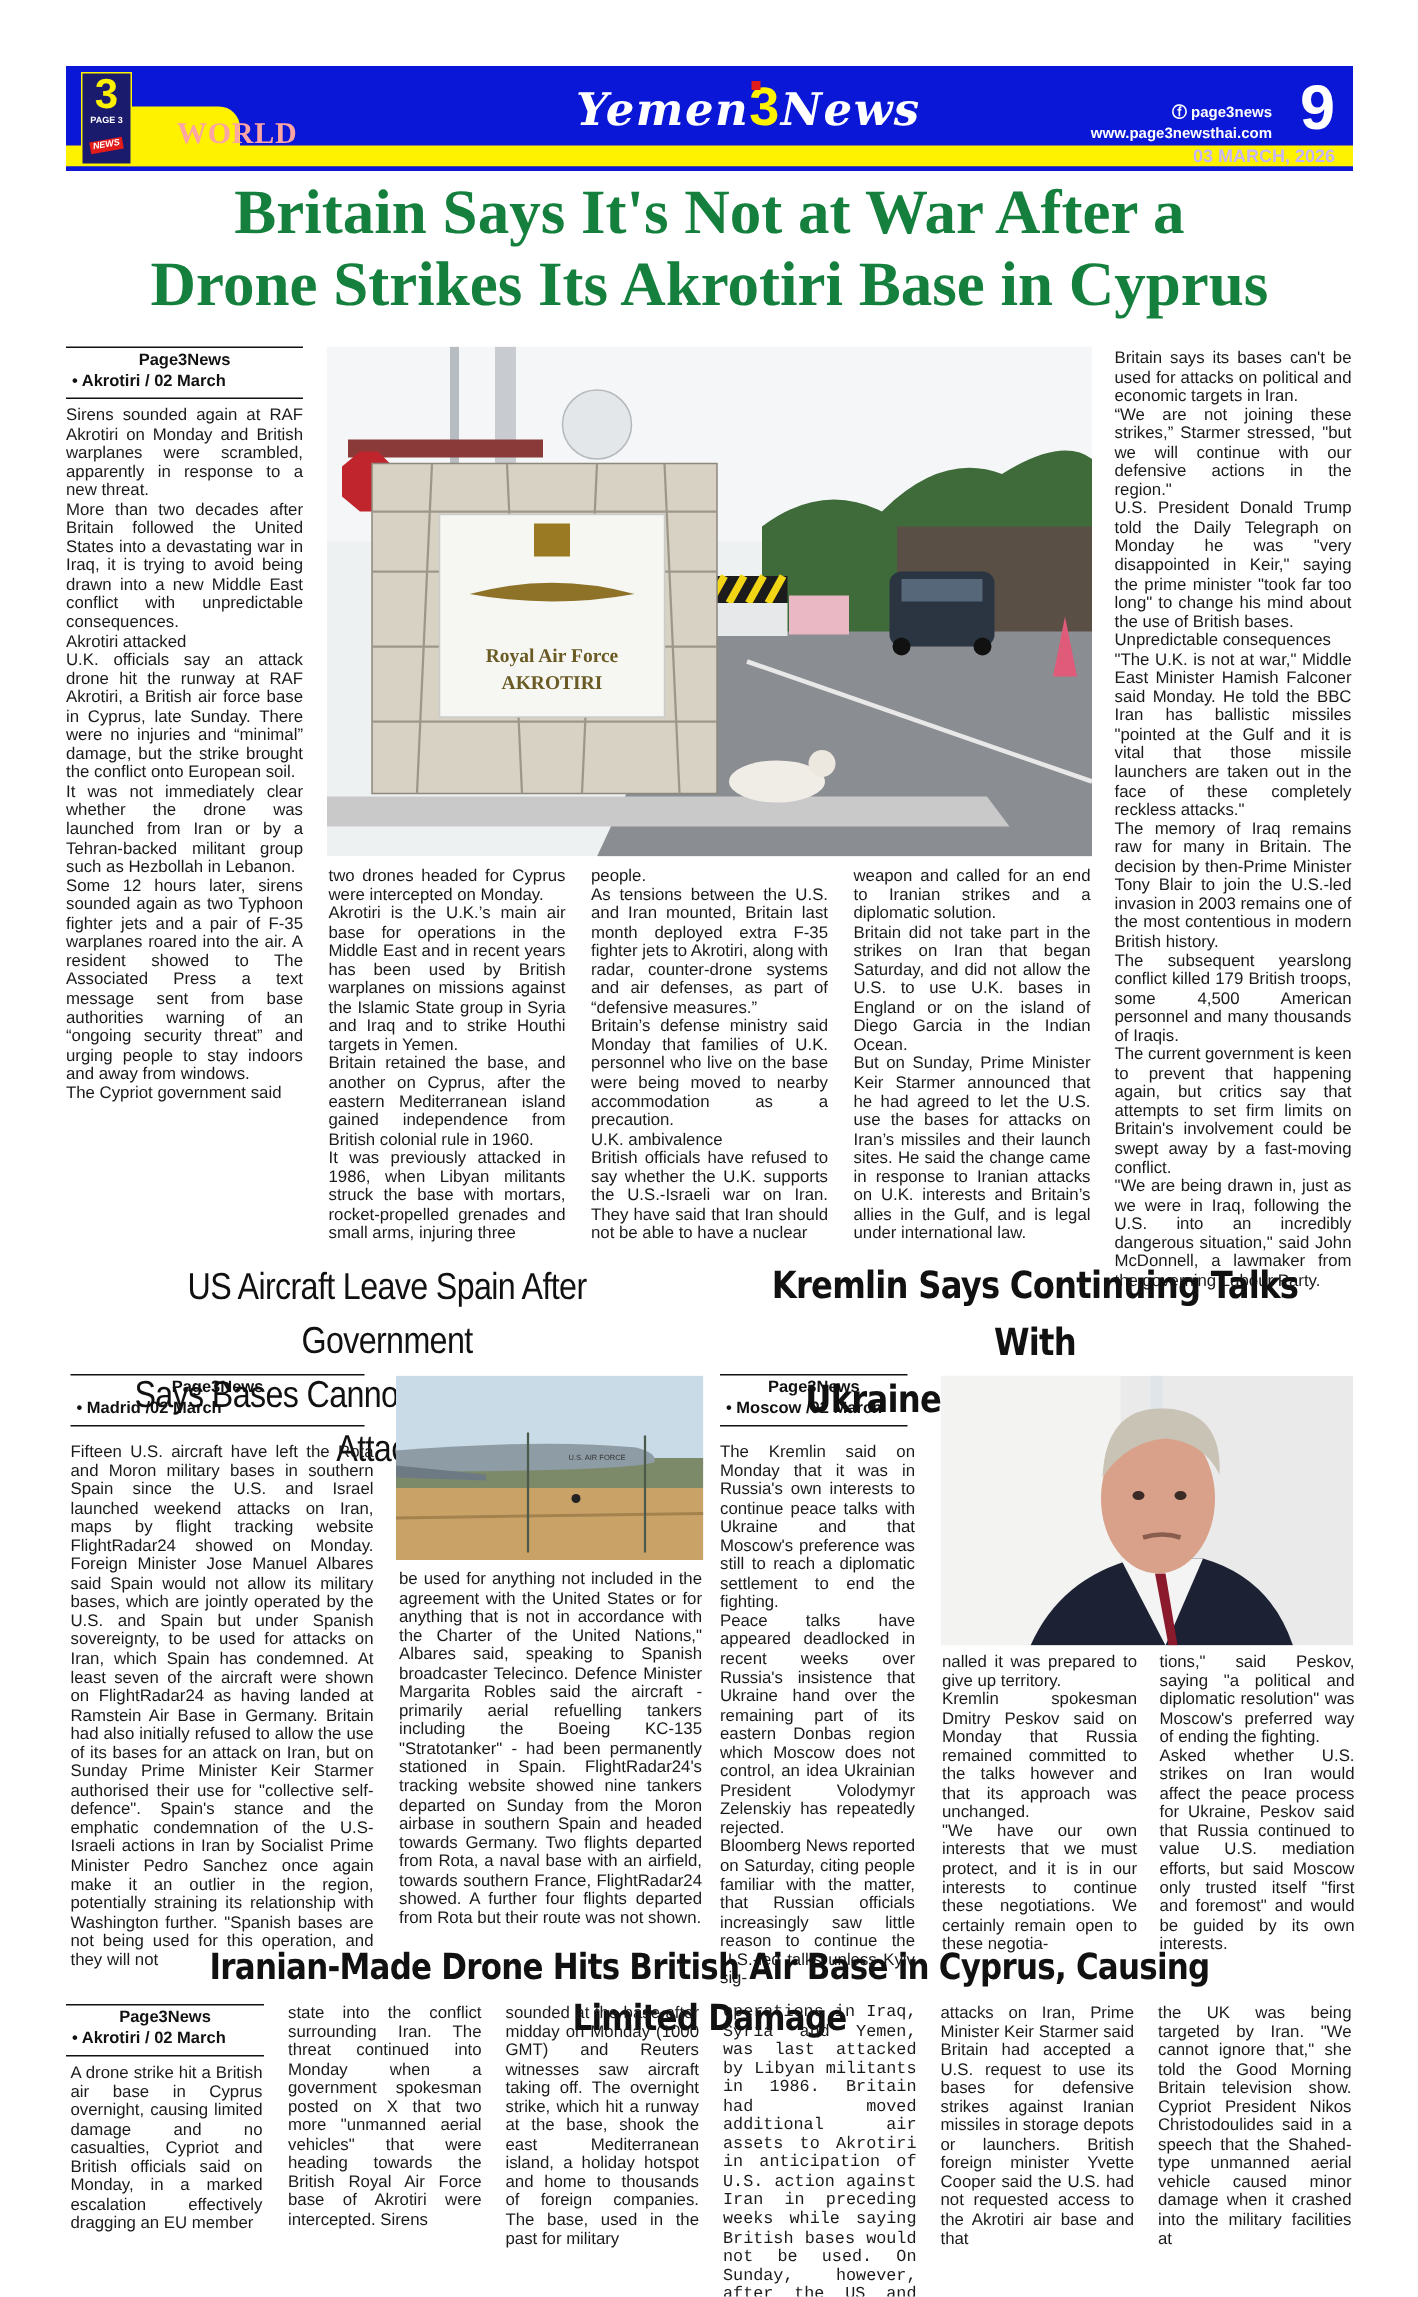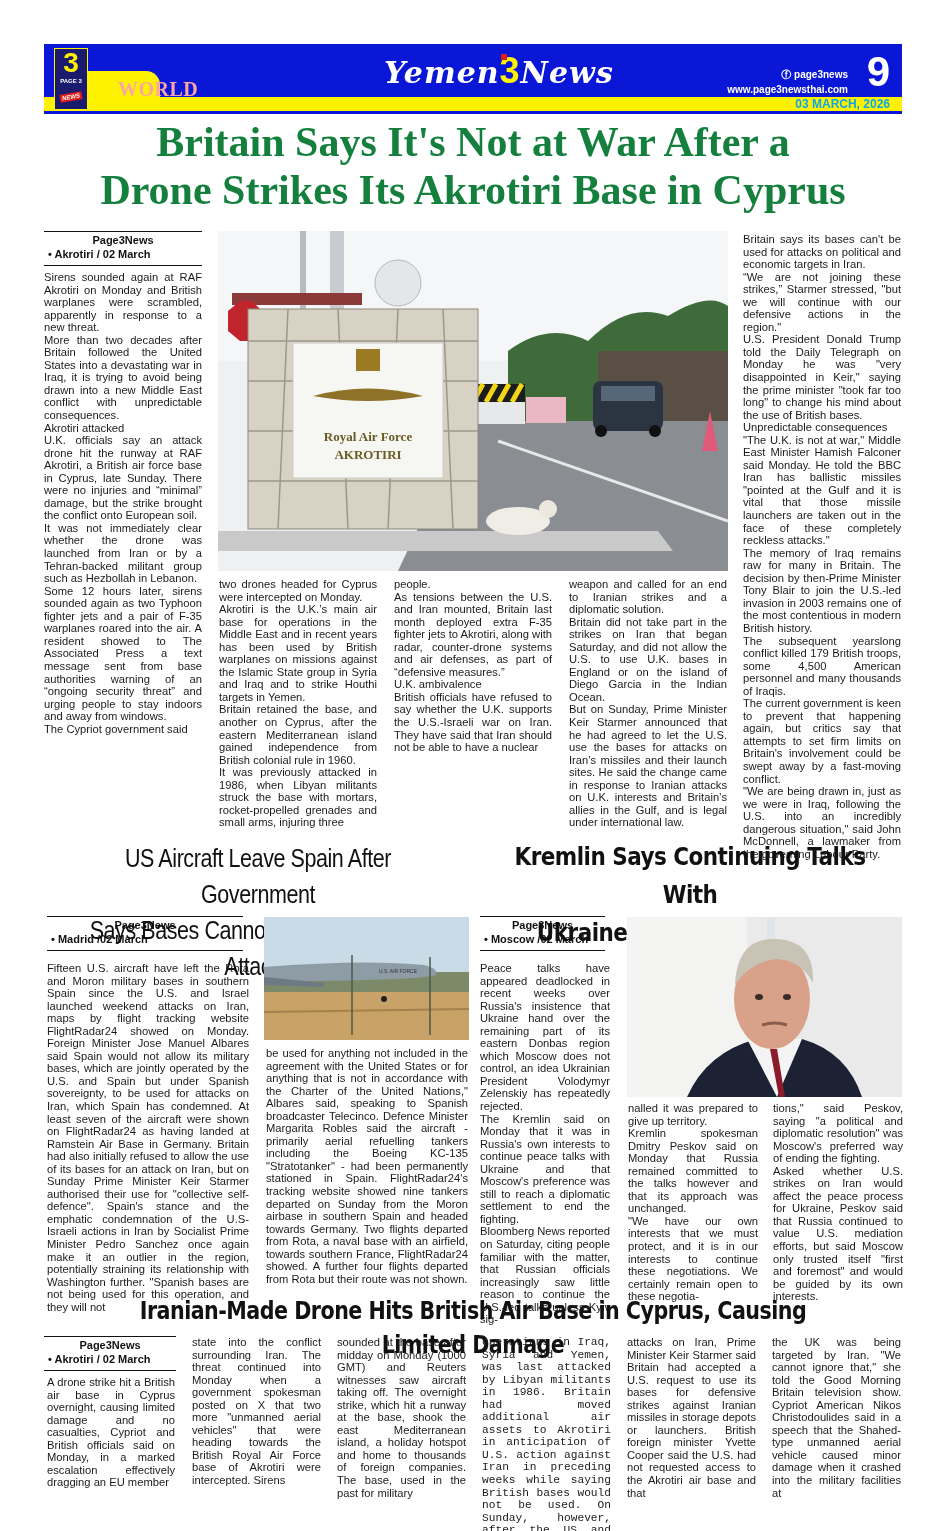--- a/index.html
+++ b/index.html
@@ -15,21 +15,21 @@
   .logo-3 { color: #fff200; font-weight: bold; font-size: 28px; line-height: 28px; font-family: "Liberation Sans", sans-serif; }
   .logo-p3 { color: #fff; font-size: 6px; font-weight: bold; line-height: 8px; }
   .logo-news { display: inline-block; background: #e21b1b; color: #fff; font-size: 6px; font-style: italic; font-weight: bold; padding: 1px 2px; transform: rotate(-10deg); margin-top: 2px; }
   .world { position: absolute; left: 74px; top: 34px; color: #fca5a5; font-family: "Liberation Serif", serif; font-weight: bold; font-size: 20px; letter-spacing: 0.5px; }
   .brand { position: absolute; left: 340px; top: 6px; color: #fff; font-family: "DejaVu Serif", serif; font-weight: bold; font-size: 30px; font-style: italic; letter-spacing: 1px; }
   .brand .three { color: #fff200; font-family: "Liberation Sans", sans-serif; font-style: normal; font-size: 36px; position: relative; }
   .brand .three::before { content: ""; position: absolute; left: 1px; top: 4px; width: 6px; height: 6px; background: #e21b1b; }
   .social { position: absolute; right: 54px; top: 24px; color: #fff; font-size: 10px; font-weight: bold; }
   .site { position: absolute; right: 54px; top: 40px; color: #fff; font-size: 10px; font-weight: bold; }
   .pagenum { position: absolute; right: 12px; top: 4px; color: #fff; font-size: 42px; font-weight: bold; line-height: 48px; }
-  .date { position: absolute; right: 12px; top: 54px; color: #0ea5e9; font-size: 12px; font-weight: bold; line-height: 13px; }
+  .date { position: absolute; right: 12px; top: 54px; color: #c4b5fd; font-size: 12px; font-weight: bold; line-height: 13px; }
 
   .headline { position: absolute; left: 44px; top: 118px; width: 858px; text-align: center; font-family: "Liberation Serif", serif; font-weight: bold; font-size: 42px; line-height: 48px; color: #15803d; }
 
   .byline { position: absolute; border-top: 1.5px solid #111; border-bottom: 1.5px solid #111; font-weight: bold; font-size: 11px; }
   .byline .src { text-align: center; line-height: 14px; padding-top: 1px; }
   .byline .loc { line-height: 14px; padding-left: 4px; padding-bottom: 4px; }
 
   .col { position: absolute; font-size: 11.2px; line-height: 12.55px; text-align: justify; color: #1a1a1a; }
   .col p { margin: 0; }
 
@@ -127,20 +127,21 @@
 <div class="col" style="left:219px; top:578px; width:158px;">
   <p>two drones headed for Cyprus were intercepted on Monday.</p>
   <p>Akrotiri is the U.K.’s main air base for operations in the Middle East and in recent years has been used by British warplanes on missions against the Islamic State group in Syria and Iraq and to strike Houthi targets in Yemen.</p>
   <p>Britain retained the base, and another on Cyprus, after the eastern Mediterranean island gained independence from British colonial rule in 1960.</p>
   <p>It was previously attacked in 1986, when Libyan militants struck the base with mortars, rocket-propelled grenades and small arms, injuring three</p>
 </div>
 
 <div class="col" style="left:394px; top:578px; width:158px;">
   <p>people.</p>
   <p>As tensions between the U.S. and Iran mounted, Britain last month deployed extra F-35 fighter jets to Akrotiri, along with radar, counter-drone systems and air defenses, as part of “defensive measures.”</p>
+  <p>Britain’s defense ministry said Monday that families of U.K. personnel who live on the base were being moved to nearby accommodation as a precaution.</p>
   <p>U.K. ambivalence</p>
   <p>British officials have refused to say whether the U.K. supports the U.S.-Israeli war on Iran. They have said that Iran should not be able to have a nuclear</p>
 </div>
 
 <div class="col" style="left:569px; top:578px; width:158px;">
   <p>weapon and called for an end to Iranian strikes and a diplomatic solution.</p>
   <p>Britain did not take part in the strikes on Iran that began Saturday, and did not allow the U.S. to use U.K. bases in England or on the island of Diego Garcia in the Indian Ocean.</p>
   <p>But on Sunday, Prime Minister Keir Starmer announced that he had agreed to let the U.S. use the bases for attacks on Iran’s missiles and their launch sites. He said the change came in response to Iranian attacks on U.K. interests and Britain’s allies in the Gulf, and is legal under international law.</p>
 </div>
 
@@ -192,22 +193,22 @@
   <div>Kremlin Says Continuing Talks With</div>
   <div>Ukraine Is in Russia's Own Interests</div>
 </div>
 
 <div class="byline" style="left:480px; top:916px; width:125px;">
   <div class="src">Page3News</div>
   <div class="loc">• Moscow  /02 March</div>
 </div>
 
 <div class="col" style="left:480px; top:962px; width:130px;">
+  <p>The Kremlin said on Monday that it was in Russia's own interests to continue peace talks with Ukraine and that Moscow's preference was still to reach a diplomatic settlement to end the fighting.</p>
   <p>Peace talks have appeared deadlocked in recent weeks over Russia's insistence that Ukraine hand over the remaining part of its eastern Donbas region which Moscow does not control, an idea Ukrainian President Volodymyr Zelenskiy has repeatedly rejected.</p>
-  <p>The Kremlin said on Monday that it was in Russia's own interests to continue peace talks with Ukraine and that Moscow's preference was still to reach a diplomatic settlement to end the fighting.</p>
   <p>Bloomberg News reported on Saturday, citing people familiar with the matter, that Russian officials increasingly saw little reason to continue the U.S.-led talks unless Kyiv sig-</p>
 </div>
 
 <div class="photo" style="left:627px; top:917px; width:275px; height:180px;">
   <svg width="275" height="180" viewBox="0 0 275 180">
     <rect x="0" y="0" width="275" height="180" fill="#eaeaea"></rect>
     <rect x="0" y="0" width="120" height="180" fill="#f3f3f2"></rect>
     <rect x="140" y="0" width="8" height="180" fill="#dfe5e8"></rect>
     <path d="M60 180 Q80 135 130 122 L175 122 Q220 135 235 180 Z" fill="#1c2233"></path>
     <path d="M120 122 L150 180 L175 122 Z" fill="#f4f4f4"></path>
@@ -247,14 +248,14 @@
 <div class="col" style="left:337px; top:1336px; width:129px;">
   <p>sounded at the base after midday on Monday (1000 GMT) and Reuters witnesses saw aircraft taking off. The overnight strike, which hit a runway at the base, shook the east Mediterranean island, a holiday hotspot and home to thousands of foreign companies. The base, used in the past for military</p>
 </div>
 <div class="col" style="left:482px; top:1336px; width:129px;font-family:Liberation Mono, monospace;">
   <p>operations in Iraq, Syria and Yemen, was last attacked by Libyan militants in 1986. Britain had moved additional air assets to Akrotiri in anticipation of U.S. action against Iran in preceding weeks while saying British bases would not be used. On Sunday, however, after the US and Israel launched</p>
 </div>
 <div class="col" style="left:627px; top:1336px; width:129px;">
   <p>attacks on Iran, Prime Minister Keir Starmer said Britain had accepted a U.S. request to use its bases for defensive strikes against Iranian missiles in storage depots or launchers. British foreign minister Yvette Cooper said the U.S. had not requested access to the Akrotiri air base and that</p>
 </div>
 <div class="col" style="left:772px; top:1336px; width:129px;">
-  <p>the UK was being targeted by Iran.  "We cannot ignore that," she told the Good Morning Britain television show. Cypriot American Nikos Christodoulides said in a speech that the Shahed-type unmanned aerial vehicle caused minor damage when it crashed into the military facilities at</p>
+  <p>the UK was being targeted by Iran.  "We cannot ignore that," she told the Good Morning Britain television show. Cypriot President Nikos Christodoulides said in a speech that the Shahed-type unmanned aerial vehicle caused minor damage when it crashed into the military facilities at</p>
 </div>
 
 </body></html>

